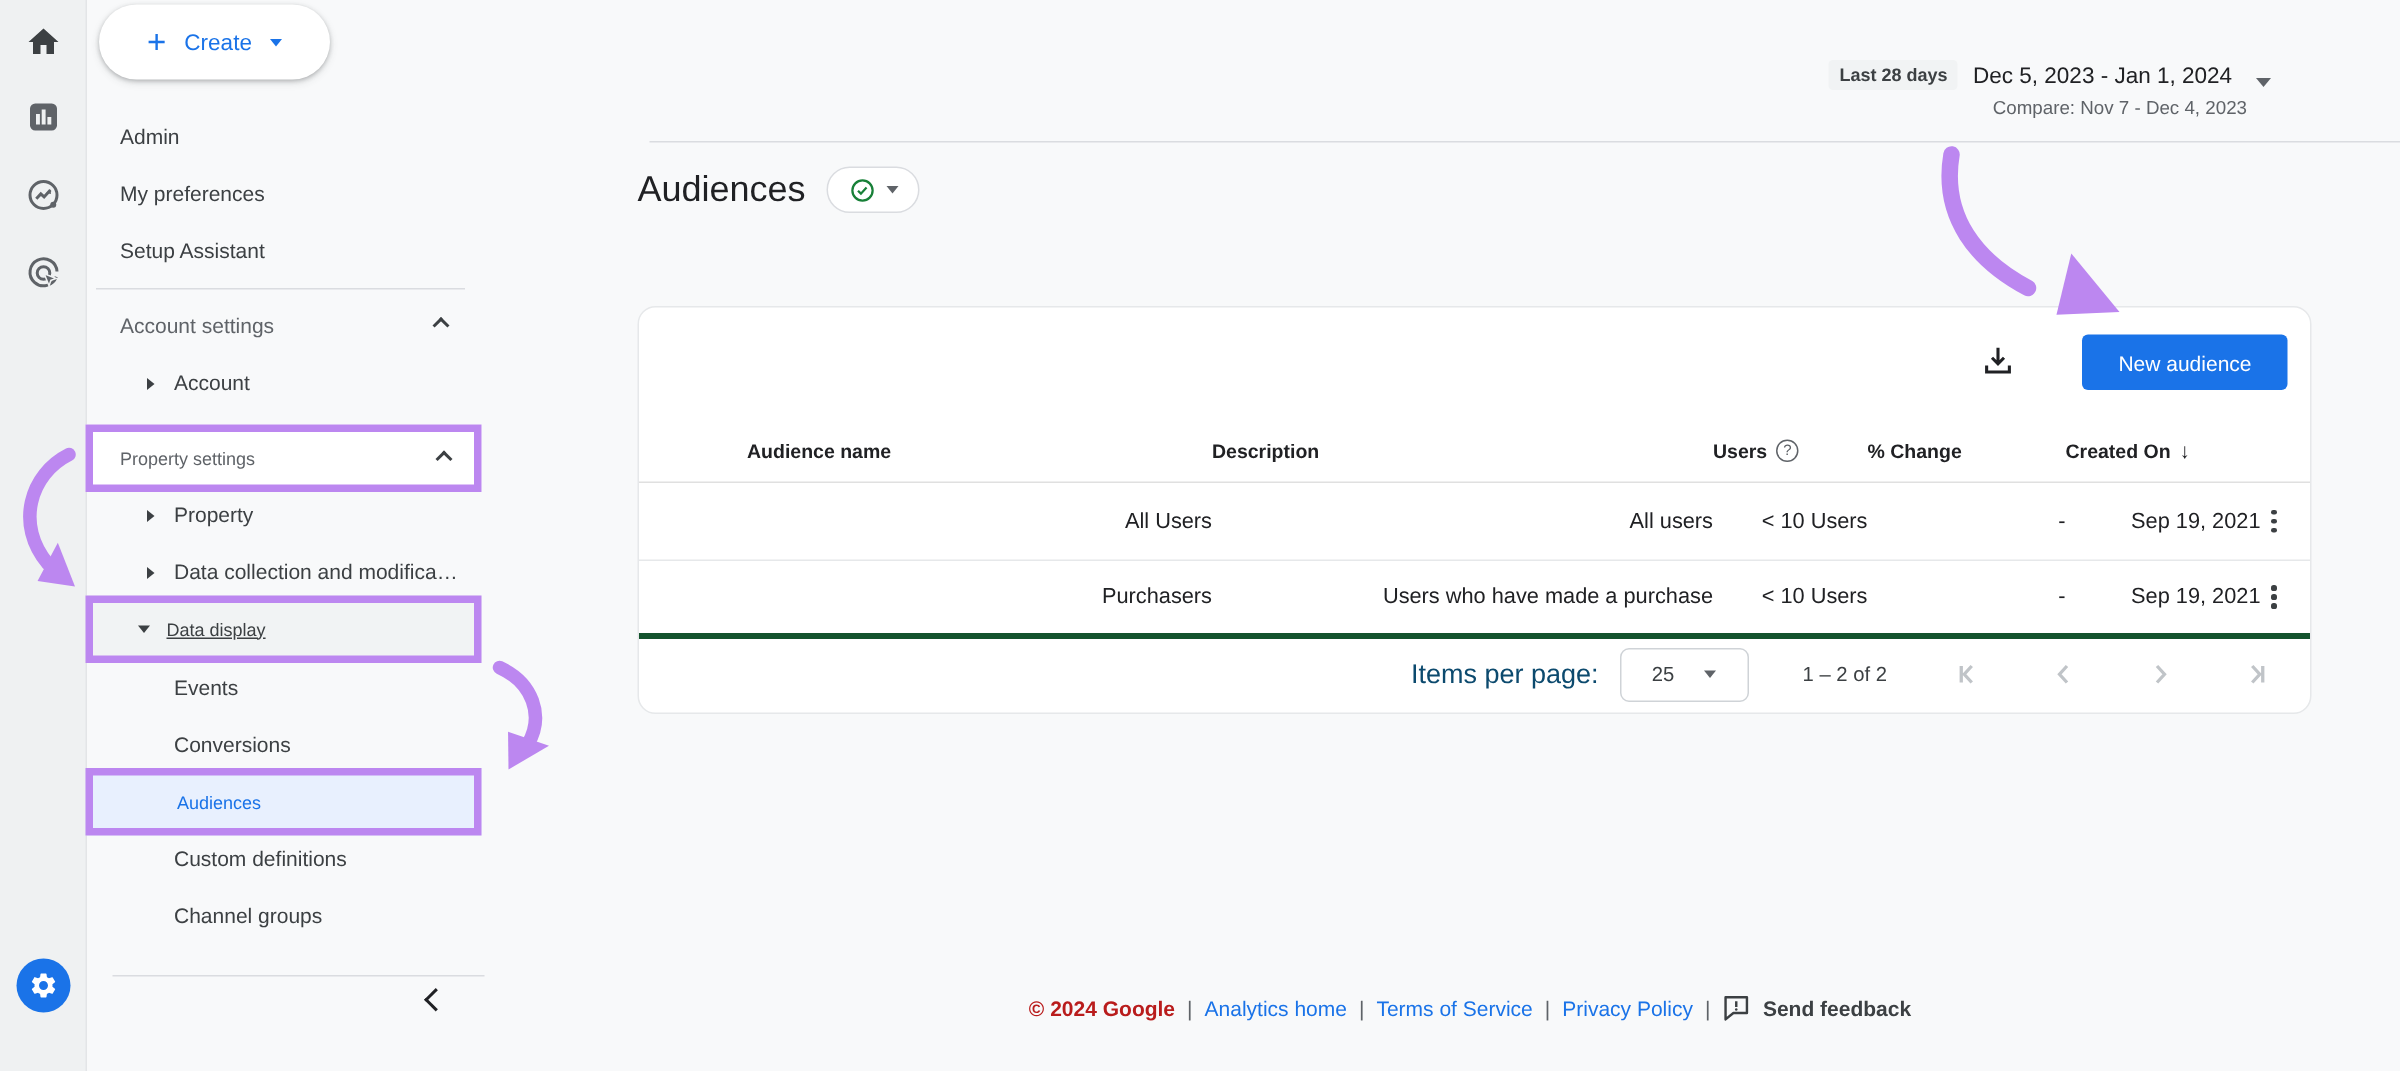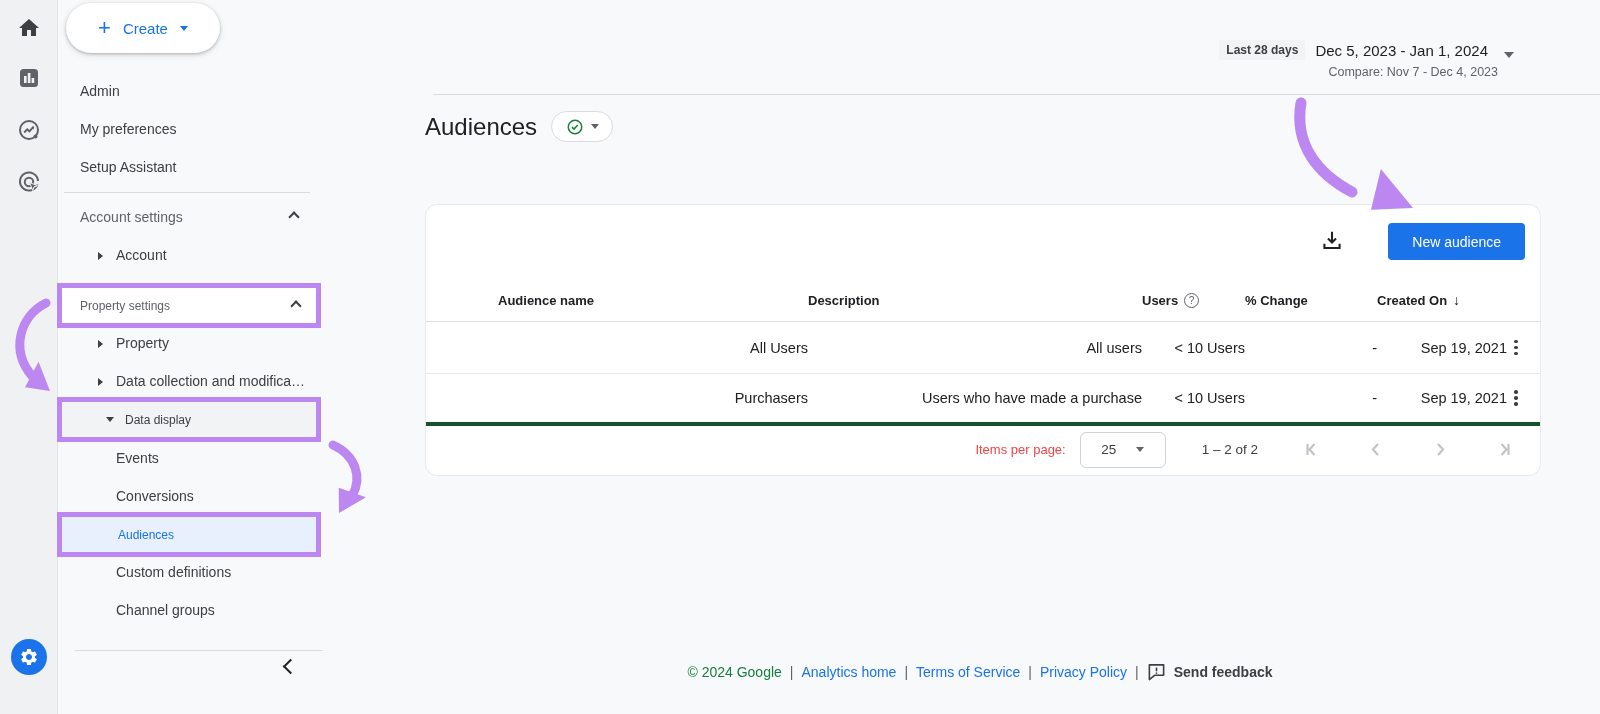--- a/index.html
+++ b/index.html
@@ -107,34 +107,34 @@
     width:15px; height:15px; border:1.5px solid #5f6368; border-radius:50%;
     font-size:10px; color:#5f6368; display:inline-flex; align-items:center; justify-content:center; font-weight:400;
   }
   .sort-arrow { font-size:14px; color:#202124; }
   .kebab { width:18px; height:24px; display:flex; flex-direction:column; align-items:center; justify-content:center; gap:2.5px; cursor:pointer; }
   .kebab i { width:3.5px; height:3.5px; border-radius:50%; background:#3c4043; }
   .pagination {
     position:absolute; left:0; right:0; bottom:0; height:51px;
     display:flex; align-items:center; justify-content:flex-end; padding-right:24px; gap:14px;
   }
-  .pag-label { font-size:13px; color:#ef4444; }
+  .pag-label { font-size:18px; color:#0c4a6e; }
   .page-size {
     width:86px; height:36px; border:1px solid #cfd3d7; border-radius:6px;
     display:flex; align-items:center; justify-content:center; gap:20px;
     font-size:13.5px; color:#3c4043; cursor:pointer; margin-right:22px; background:#fff;
   }
   .pag-range { font-size:13.5px; color:#3c4043; margin-right:28px; }
   .pager { width:24px; height:24px; margin-left:26px; cursor:default; }
   
   .footer {
     position:absolute; left:360px; right:0; top:662px; display:flex;
     align-items:center; justify-content:center; gap:8px; font-size:14px; color:#3c4043;
   }
-  .footer .strong { font-weight:400; color:#15803d; }
+  .footer .strong { font-weight:700; color:#b91c1c; }
   .footer a { color:#1a73e8; text-decoration:none; cursor:pointer; font-weight:400; }
   .pipe { color:#5f6368; }
   .feedback { display:flex; align-items:center; gap:8px; font-weight:700; color:#3c4043; cursor:pointer; }
   
   .overlay { position:absolute; left:0; top:0; width:1600px; height:714px; pointer-events:none; z-index:40; }
   .sidebar-blue { color:#1a73e8 !important; }
 </style>
 </head>
 <body>
 
@@ -190,21 +190,21 @@
   <span class="chev-up"></span>
 </div>
 
 <div class="menu-item child" style="top:324px">
   <span class="tri-right"></span><span>Property</span>
 </div>
 <div class="menu-item child" style="top:362px">
   <span class="tri-right"></span><span>Data collection and modifica…</span>
 </div>
 
-<div class="hl-box gray" style="top:397px; padding-left:44px;">
+<div class="hl-box gray" style="top:397px; padding-left:30px;text-decoration:underline;">
   <span class="tri-down-s"></span>
   <span>Data display</span>
 </div>
 
 <div class="menu-item sub" style="top:439px">Events</div>
 <div class="menu-item sub" style="top:477px">Conversions</div>
 
 <div class="hl-box blue" style="top:512px; padding-left:56px;">
   <span class="sidebar-blue">Audiences</span>
 </div>

